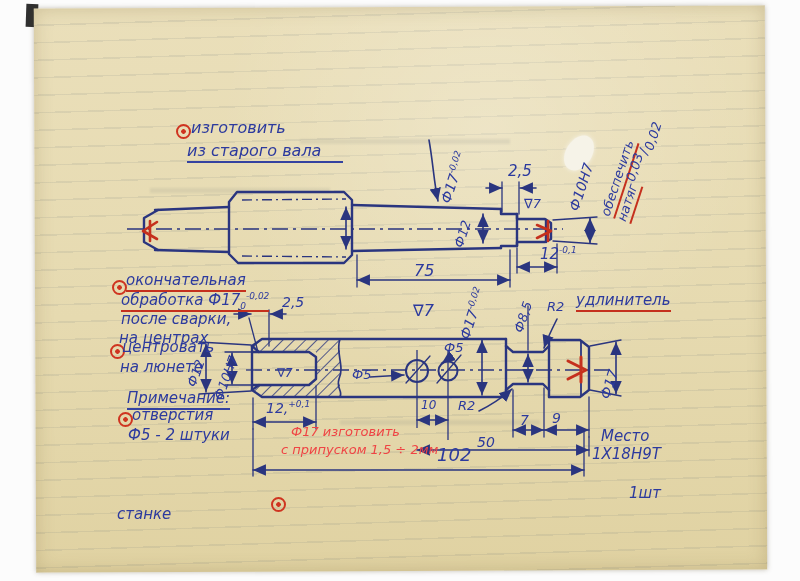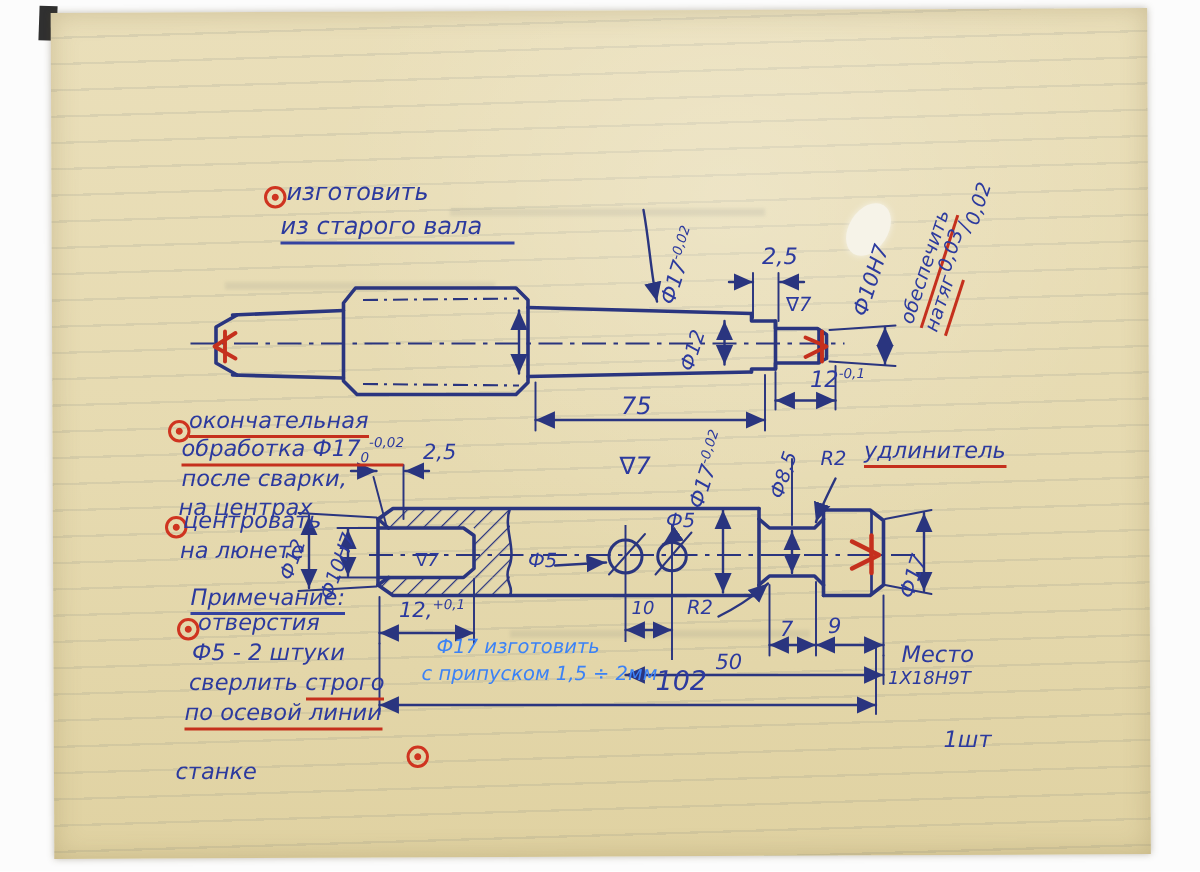--- a/index.html
+++ b/index.html
@@ -10,21 +10,21 @@
   .paper{position:absolute;left:35px;top:7px;width:731px;height:564px;
         background:
           radial-gradient(ellipse at 62% 22%, rgba(255,255,255,.22), transparent 42%),
           repeating-linear-gradient(178.5deg, rgba(0,0,0,0) 0 16px, rgba(100,112,118,.12) 16px 17.5px),
           linear-gradient(180deg,#eadfba 0%,#e6dab0 55%,#e0d2a2 100%);
         box-shadow:0 0 5px rgba(80,70,40,.35), inset 0 0 18px rgba(120,100,50,.25);
         transform:rotate(-0.25deg);}
   .ink-layer{position:absolute;left:0;top:0;width:800px;height:581px;}
   .hw{position:absolute;font-family:"DejaVu Sans",sans-serif;font-style:italic;
       color:#2c3a9e;white-space:nowrap;line-height:1.15;}
-  .red{color:#3b82f6;}
+  .red{color:#ef4444;}
   .ul-b{border-bottom:2px solid #3442a0;padding-bottom:1px;}
   .ul-r{border-bottom:2px solid #c5301d;padding-bottom:1px;}
   .rot{transform-origin:0 0;transform:rotate(-72deg);}
   .rot70{transform-origin:0 0;transform:rotate(-70deg);}
   sup{font-size:9px;font-style:italic;}
   sub{font-size:9px;font-style:italic;}
   .stamp{position:absolute;width:11px;height:11px;border:2.5px solid #cf3420;border-radius:50%;
       background:radial-gradient(circle at 50% 50%, #cf3420 0 2px, transparent 2.6px);}
   .whiteout{position:absolute;left:560px;top:140px;width:38px;height:26px;background:#f6f3e8;
       border-radius:50%;transform:rotate(-58deg);box-shadow:0 0 4px #f6f3e8;}
@@ -197,22 +197,20 @@
   <div class="hw" style="left:119px;top:330px;font-size:15px;">на центрах</div>
 
   <div class="stamp" style="left:110px;top:344px;"></div>
   <div class="hw" style="left:122px;top:339px;font-size:15px;">центровать</div>
   <div class="hw" style="left:120px;top:359px;font-size:15px;">на люнете</div>
 
   <div class="hw" style="left:127px;top:390px;font-size:15px;"><span class="ul-b">Примечание:</span></div>
   <div class="stamp" style="left:118px;top:412px;"></div>
   <div class="hw" style="left:132px;top:407px;font-size:15px;">отверстия</div>
   <div class="hw" style="left:128px;top:427px;font-size:15px;">Ф5 - 2 штуки</div>
-  <div class="hw" style="left:126px;top:447px;font-size:15px;"><span>сверлить </span><span class="ul-r">строго</span></div>
-  <div class="hw" style="left:123px;top:467px;font-size:15px;"><span class="ul-r">по осевой линии</span></div>
   <div class="hw" style="left:117px;top:506px;font-size:15px;">станке</div>
 
   <div class="hw" style="left:282px;top:294px;font-size:14px;">2,5</div>
   <div class="hw" style="left:413px;top:302px;font-size:16px;">∇7</div>
   <div class="hw rot" style="left:456px;top:336px;font-size:14px;"><span>Ф17</span><sup>-0,02</sup></div>
   <div class="hw rot" style="left:512px;top:330px;font-size:13px;">Ф8,5</div>
   <div class="hw" style="left:547px;top:300px;font-size:13px;">R2</div>
   <div class="hw" style="left:576px;top:292px;font-size:15px;"><span class="ul-r">удлинитель</span></div>
   <div class="hw rot" style="left:597px;top:396px;font-size:14px;">Ф17</div>
   <div class="hw rot70" style="left:185px;top:384px;font-size:13px;">Ф12</div>
@@ -225,17 +223,17 @@
   <div class="hw" style="left:458px;top:399px;font-size:13px;">R2</div>
   <div class="hw" style="left:520px;top:412px;font-size:14px;">7</div>
   <div class="hw" style="left:552px;top:410px;font-size:14px;">9</div>
   <div class="hw" style="left:477px;top:434px;font-size:14px;">50</div>
   <div class="hw" style="left:437px;top:445px;font-size:18px;">102</div>
 
   <div class="hw red" style="left:291px;top:425px;font-size:13px;">Ф17 изготовить</div>
   <div class="hw red" style="left:281px;top:443px;font-size:13px;">с припуском 1,5 ÷ 2мм</div>
 
   <div class="hw" style="left:601px;top:428px;font-size:15px;">Место</div>
-  <div class="hw" style="left:592px;top:446px;font-size:12px;">1Х18Н9Т</div>
+  <div class="hw" style="left:592px;top:446px;font-size:15px;">1Х18Н9Т</div>
 
   <div class="stamp" style="left:271px;top:497px;"></div>
   <div class="hw" style="left:629px;top:485px;font-size:15px;">1шт</div>
 </div>
 
 </body></html>

